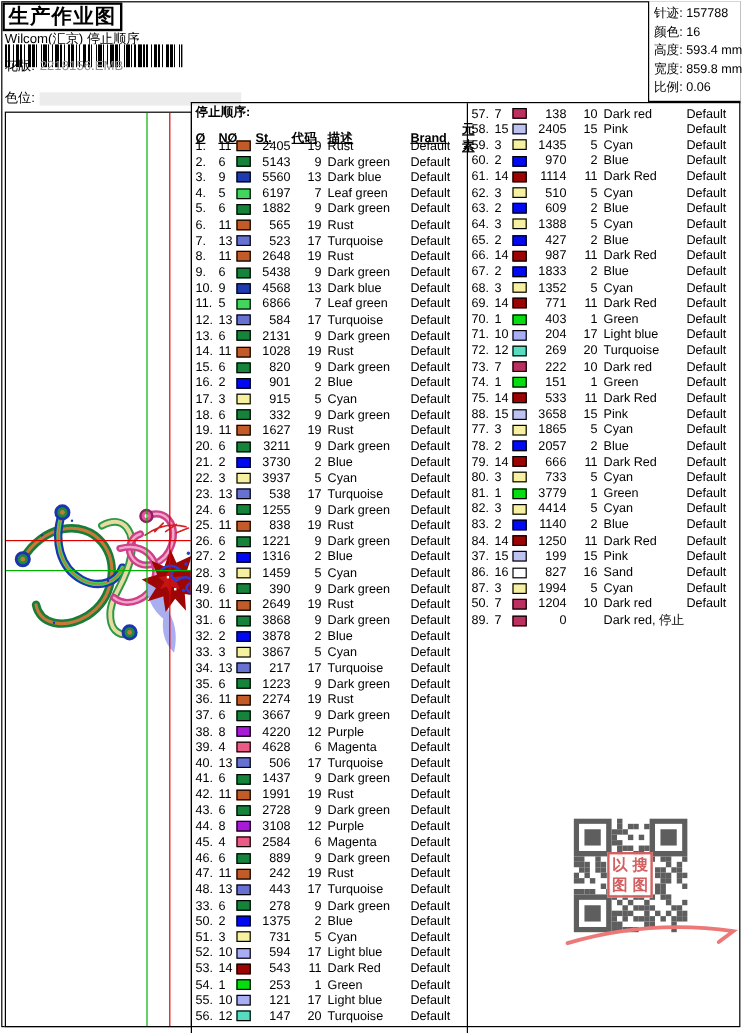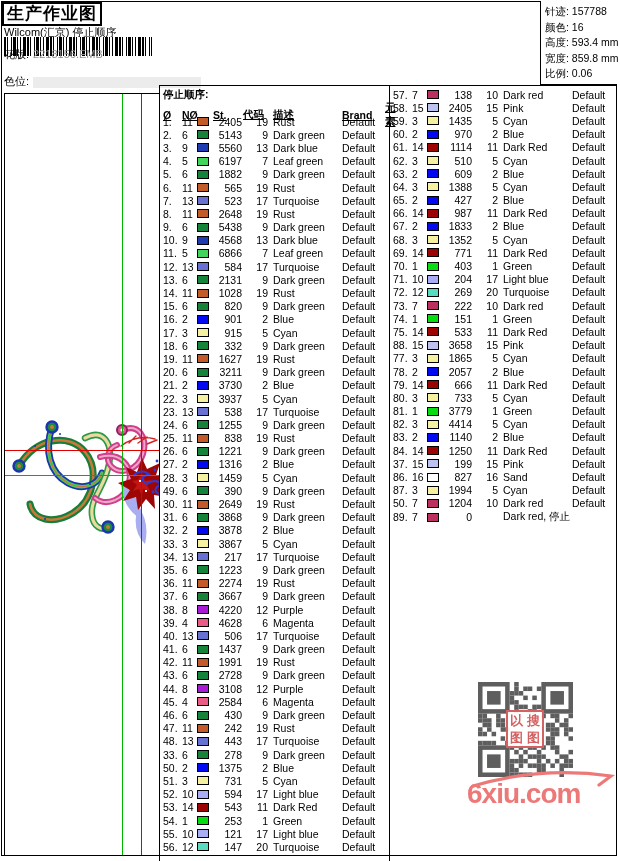--- a/index.html
+++ b/index.html
@@ -644,21 +644,21 @@
           <span class="cell c-code">6</span>
           <span class="cell c-desc">Magenta</span>
           <span class="cell c-brand">Default</span>
         </div>
         <div class="trow">
           <span class="cell c-stop">46.</span>
           <span class="cell c-needle">6</span>
           <span class="cell c-swatch">
             <span class="swatch" style="background: rgb(21, 131, 58);"></span>
           </span>
-          <span class="cell c-st">430</span>
+          <span class="cell c-st">889</span>
           <span class="cell c-code">9</span>
           <span class="cell c-desc">Dark green</span>
           <span class="cell c-brand">Default</span>
         </div>
         <div class="trow">
           <span class="cell c-stop">47.</span>
           <span class="cell c-needle">11</span>
           <span class="cell c-swatch">
             <span class="swatch" style="background: rgb(194, 91, 40);"></span>
           </span>
@@ -1277,14 +1277,13 @@
     </svg>
   <div id="stamp">
       <span>以</span>
       <span>搜</span>
       <span>图</span>
       <span>图</span>
     </div>
   <svg id="swoosh" width="152" height="26" viewBox="0 0 152 26">
     <path d="M10,22 Q78,2 148,12 l-12,9" fill="none" stroke="#eb6a6a" stroke-width="3.2" stroke-linecap="round"></path>
   </svg>
-  <div id="site-text">6xiu.com</div>
 </div>
 
 </body></html>

